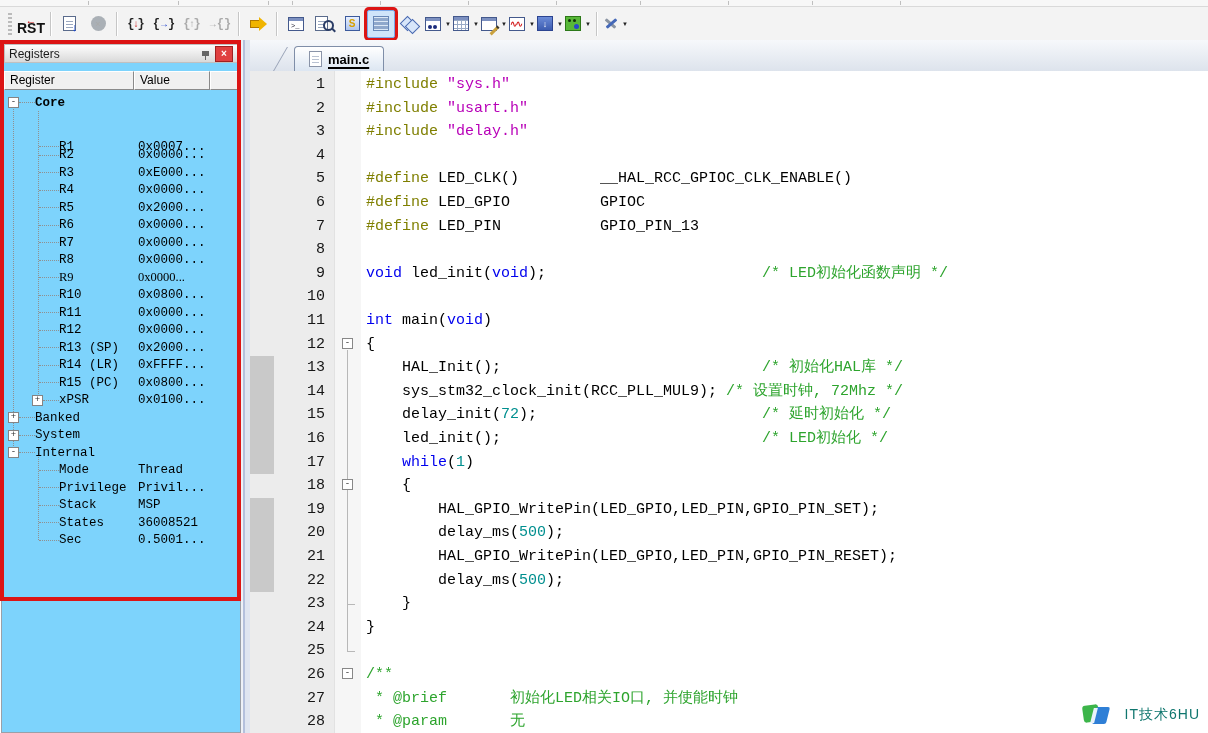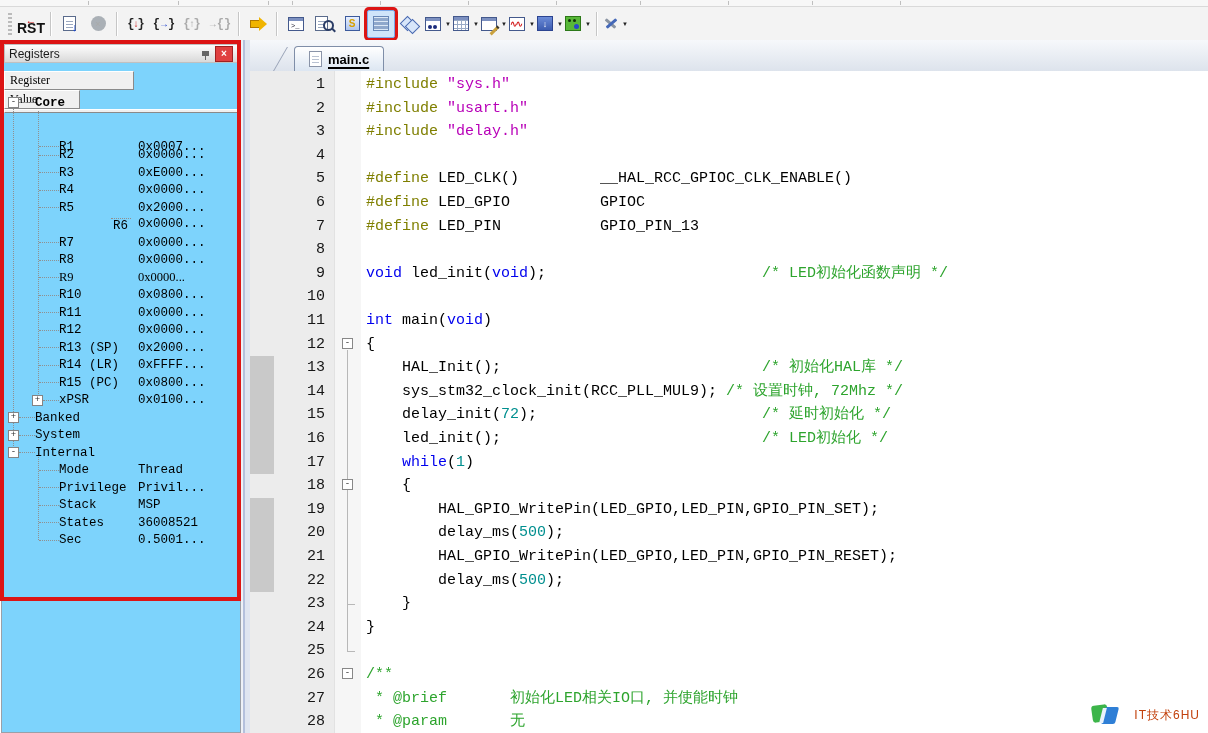--- a/index.html
+++ b/index.html
@@ -68,21 +68,21 @@
   #regpanel{position:absolute;left:1px;top:40px;width:240px;bottom:0;background:#7dd3fc;border:1px solid #9aa0a8;box-sizing:border-box;}
   #regtitle{position:absolute;top:3px;left:2px;right:2px;height:19px;background:linear-gradient(#fdfdfd,#d9d9d9);
             border:1px solid #c0c0c0;display:flex;align-items:center;padding:0 4px;box-sizing:border-box;}
   #regtitle .t{font-size:12px;color:#1a1a1a;flex:1;}
   .pinbtn{width:14px;height:14px;display:flex;align-items:center;justify-content:center;margin-right:3px;}
   .pinbtn i{display:block;width:7px;height:5px;background:#666;position:relative;}
   .pinbtn i::after{content:"";position:absolute;left:3px;top:5px;width:1px;height:4px;background:#666;}
   .closebtn{width:16px;height:14px;background:#e04040;color:#fff;font-size:10px;line-height:14px;
             text-align:center;border:1px solid #a02020;font-weight:bold;}
   #regcols{position:absolute;top:30px;left:2px;right:2px;height:19px;display:flex;
-           font-family:Liberation Serif, serif;font-size:12px;color:#000;flex-direction:column;}
+           font-family:Liberation Sans, sans-serif;font-size:12px;color:#000;}
   .hcell{background:#f0f0f0;border:1px solid;border-color:#fff #8a8a8a #8a8a8a #fff;
          padding:1px 5px;box-sizing:border-box;}
   .hcell.c1{width:130px;} .hcell.c2{width:76px;} .hcell.c3{flex:1;}
   #regtree{position:absolute;top:53px;left:3px;right:4px;bottom:2px;overflow:hidden;
            font-family:"Liberation Mono",monospace;font-size:12.5px;color:#000;}
   .trow{position:absolute;left:0;right:0;height:17.5px;display:flex;align-items:center;}
   .trow .padd{flex:none;height:1px;}
   .exp{flex:none;width:11px;height:11px;border:1px solid #848484;background:#fff;
        font:9px/9px "Liberation Mono",monospace;text-align:center;color:#333;box-sizing:border-box;}
   .stub{flex:none;height:0;border-bottom:1px dotted #909090;}
@@ -123,21 +123,21 @@
   
   #annbox-registers{position:absolute;left:0;top:40px;width:241px;height:561px;border:4px solid #dc1414;
                     box-sizing:border-box;pointer-events:none;z-index:5;}
   
   #watermark{position:absolute;right:8px;bottom:6px;display:flex;align-items:center;gap:8px;z-index:4;}
   .wm-logo{position:relative;width:34px;height:24px;}
   .wm-logo i{position:absolute;font-style:normal;}
   .wm-g{left:0;top:2px;width:16px;height:17px;background:#3cb54a;border-radius:3px;transform:rotate(-8deg);}
   .wm-b{left:11px;top:4px;width:14px;height:17px;background:#2f7fd6;transform:skewX(-14deg);border-radius:2px;}
   .wm-w{left:9px;top:5px;width:4px;height:15px;background:#e9f2fb;transform:skewX(-14deg);}
-  #watermark .wm-t{font-size:12px;color:#c2410c;letter-spacing:1px;}
+  #watermark .wm-t{font-size:14px;color:#0f766e;letter-spacing:1px;}
 </style>
 </head>
 <body>
 
 <div id="page">
   <div id="topstrip">
       <i style="left: 88px;"></i>
       <i style="left: 178px;"></i>
       <i style="left: 268px;"></i>
       <i style="left: 292px;"></i>
@@ -344,21 +344,21 @@
           <span class="stub" style="width: 20px;"></span>
           <span class="lbl">R4</span>
           <span class="val">0x0000...</span>
         </div>
         <div class="trow" style="top: 105px;">
           <span class="padd" style="width: 34px;"></span>
           <span class="stub" style="width: 20px;"></span>
           <span class="lbl">R5</span>
           <span class="val">0x2000...</span>
         </div>
-        <div class="trow" style="top: 122.5px; flex-direction: column;">
+        <div class="trow" style="top: 122.5px;">
           <span class="padd" style="width: 34px;"></span>
           <span class="stub" style="width: 20px;"></span>
           <span class="lbl">R6</span>
           <span class="val">0x0000...</span>
         </div>
         <div class="trow" style="top: 140px;">
           <span class="padd" style="width: 34px;"></span>
           <span class="stub" style="width: 20px;"></span>
           <span class="lbl">R7</span>
           <span class="val">0x0000...</span>

